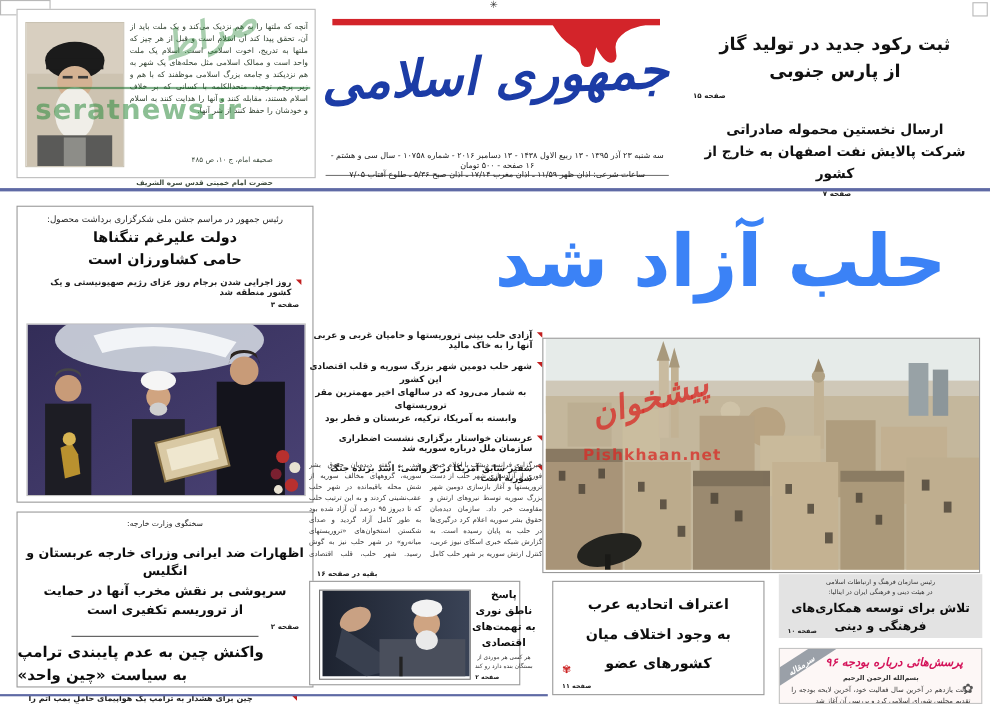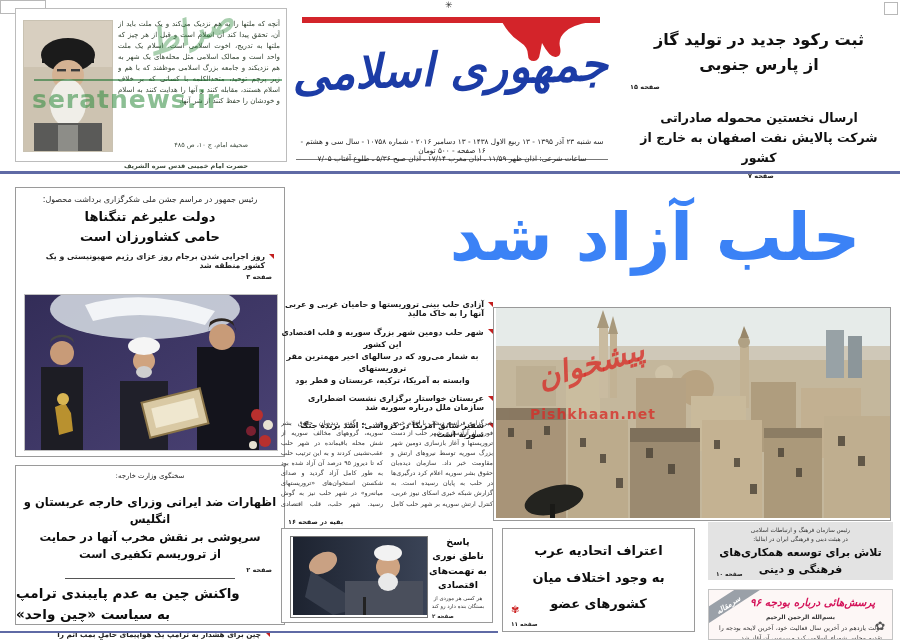--- a/index.html
+++ b/index.html
@@ -3,21 +3,21 @@
 <meta charset="utf-8">
 <style>
   html,body{margin:0;padding:0;background:#f3f3f3;}
   .page{position:relative;width:900px;height:640px;background:#ffffff;overflow:hidden;
         font-family:"DejaVu Sans", sans-serif;direction:rtl;color:#1a1a1a;}
   .abs{position:absolute;}
   .box{border:1px solid #a8a8a8;background:#fff;box-sizing:border-box;}
   .pl{white-space:pre-line;}
   .pref{font-size:6.5px;font-weight:bold;color:#222;}
   .kicker{font-size:8px;color:#222;text-align:center;}
-  .bullet-row{display:flex;align-items:flex-start;gap:4px;}
+  .bullet-row{display:flex;align-items:flex-start;gap:4px;justify-content:space-between;}
   .tri{width:0;height:0;border-top:7px solid #c21f1f;border-left:7px solid transparent;
        display:inline-block;flex:0 0 auto;margin-top:2px;}
   .tri-sm{border-top-width:5px;border-left-width:5px;}
   .rule{background:#5f6aa5;}
   .jtext{text-align:justify;text-justify:inter-word;}
   .wm-green{color:rgba(46,139,60,0.55);font-weight:bold;}
   .wm-red{color:rgba(215,45,40,0.78);font-weight:bold;}
   svg{display:block;}
 </style>
 </head>
@@ -222,21 +222,21 @@
           <rect x="0" y="100" width="70" height="12"></rect>
         <rect x="268" y="120" width="58" height="10"></rect>
       </g>
       <ellipse cx="58" cy="192" rx="30" ry="14" fill="#23231f" transform="rotate(-14 58 192)"></ellipse>
       <rect x="54" y="196" width="5" height="14" fill="#1a1a17"></rect>
     </svg>
     <div class="abs wm-red" style="left:42px;top:38px;font-size:30px;transform:rotate(-16deg);font-style:italic;">پیشخوان</div>
     <div class="abs wm-red" style="left:36px;top:98px;font-size:14px;direction:ltr;letter-spacing:1px;">Pishkhaan.net</div>
   </div>
 
-  <div class="abs box" style="left:281px;top:528px;width:212px;height:95px;border-color:#9a9a9a;">
+  <div class="abs box" style="left:281px;top:528px;width:192px;height:95px;border-color:#9a9a9a;">
     <div class="abs" style="left:8px;top:7px;width:136px;height:80px;border:1px solid #777;">
       <svg width="134" height="78" viewBox="0 0 134 78">
         <defs>
           <linearGradient id="nbg" x1="0" y1="0" x2="1" y2="0">
             <stop offset="0" stop-color="#1d2330"></stop>
               <stop offset="1" stop-color="#3a4356"></stop>
           </linearGradient>
         </defs>
         <rect width="134" height="78" fill="url(#nbg)"></rect>
         <ellipse cx="30" cy="26" rx="15" ry="10" fill="#c9a183" transform="rotate(-28 30 26)"></ellipse>

